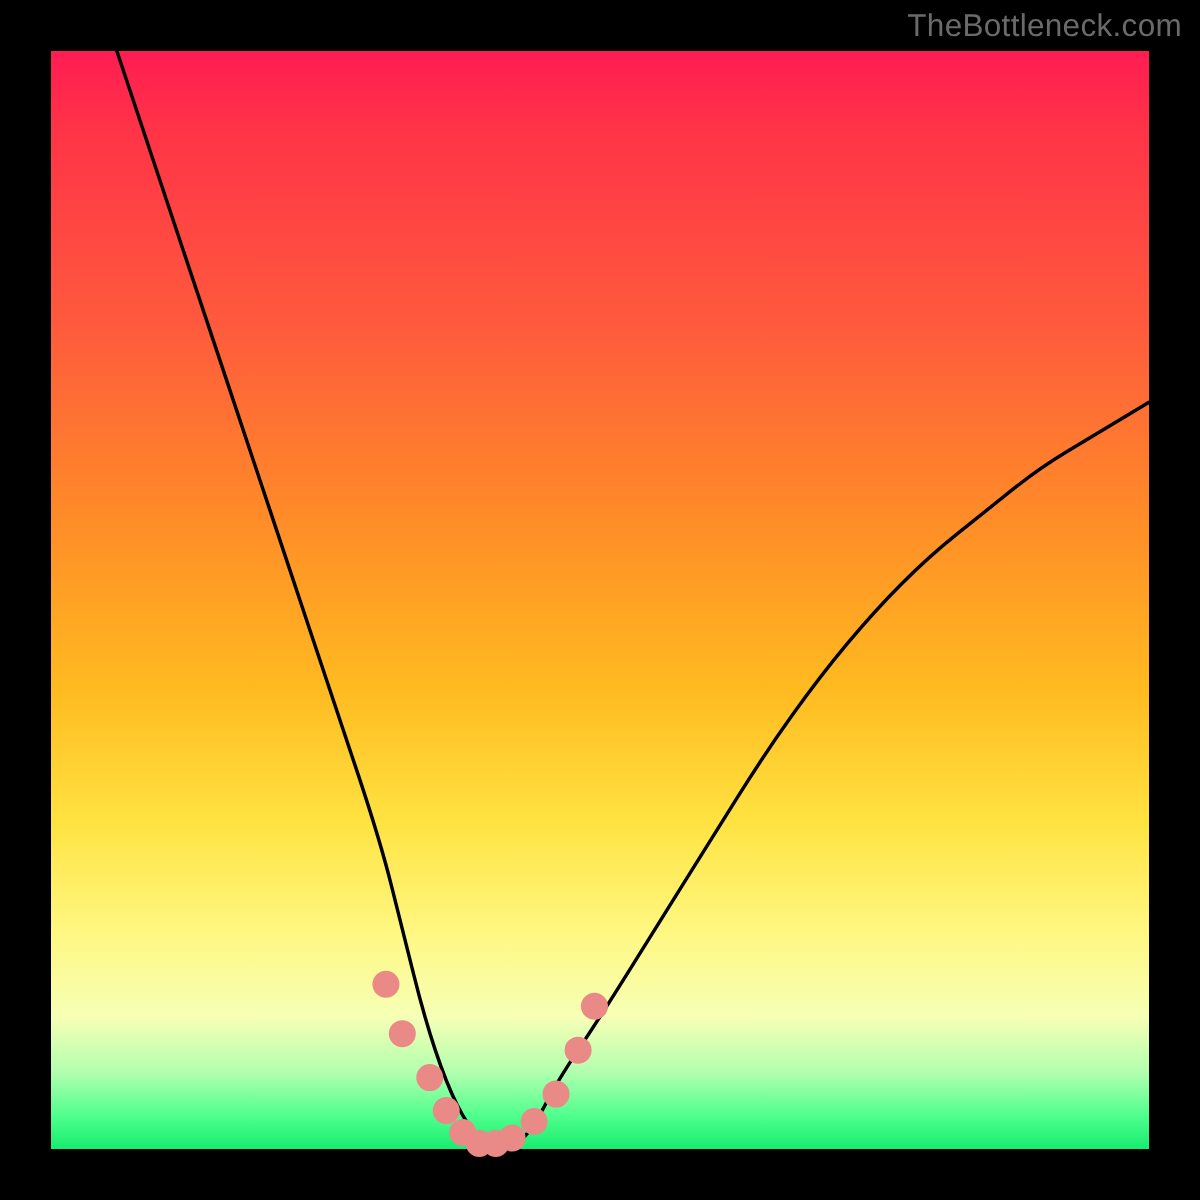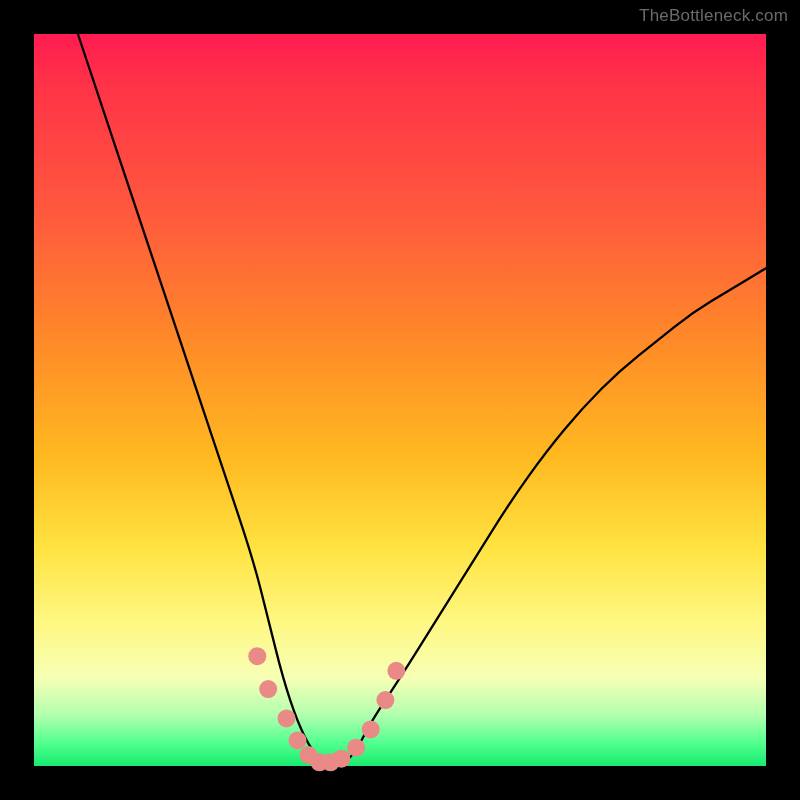--- a/index.html
+++ b/index.html
@@ -38,21 +38,21 @@
       #b2ffae 93%,
       #4fff8e 97%,
       #17ec6f 100%
     );
   }
   .watermark {
     position: absolute;
     top: 6px;
     right: 12px;
     color: #6a6a6a;
-    font-size: 17px;
+    font-size: 21px;
     letter-spacing: 0.2px;
     user-select: none;
   }
   svg.curve {
     position: absolute;
     left: 0; top: 0;
     width: 100%; height: 100%;
     overflow: visible;
   }
 </style>

